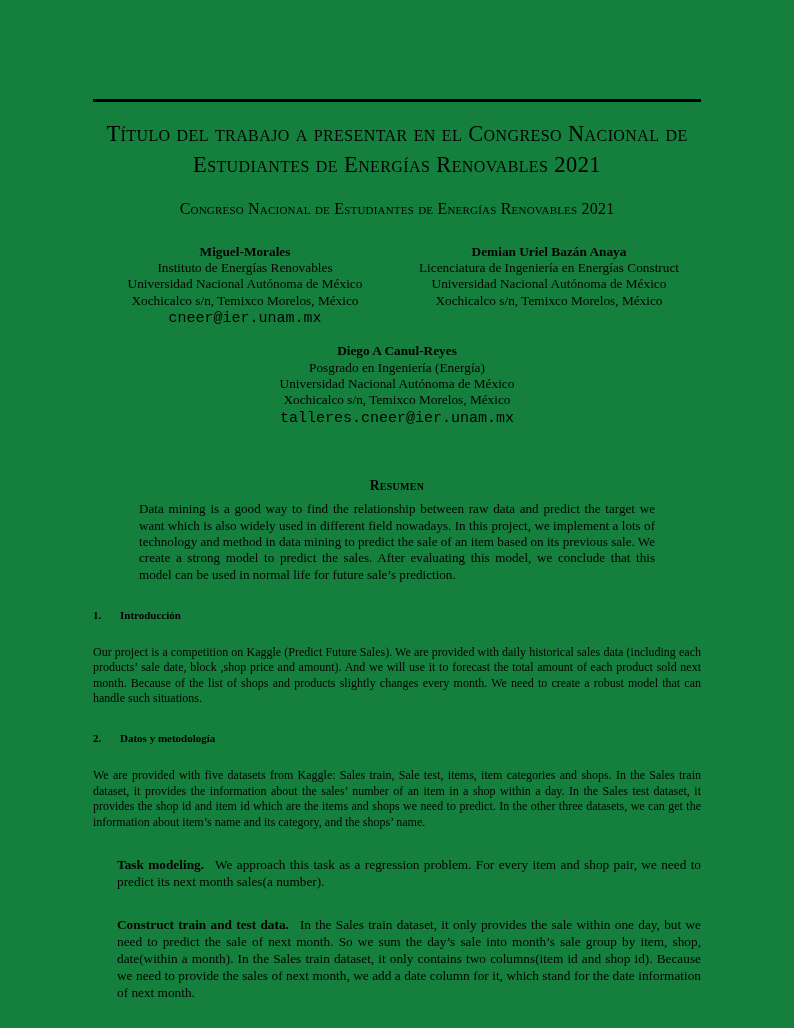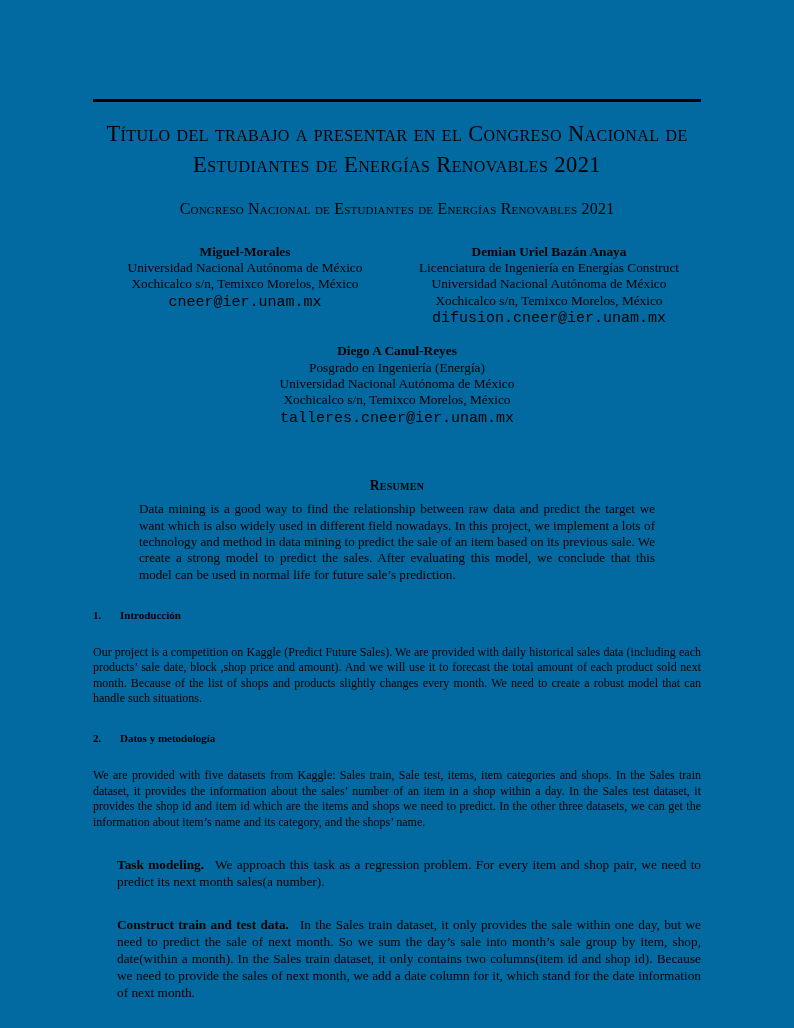--- a/index.html
+++ b/index.html
@@ -6,21 +6,21 @@
     margin: 0;
     padding: 0;
     background: #ffffff;
   }
   .page {
     position: relative;
     width: 794px;
     height: 1028px;
     margin: 0 auto;
     box-sizing: border-box;
-    background: #0369a1;
+    background: #15803d;
     color: #000000;
     font-family: "Liberation Serif", serif;
     padding: 0 93px;
     overflow: hidden;
   }
   .top-rule {
     margin-top: 99px;
     height: 2.5px;
     background: #000000;
     width: 100%;
@@ -118,30 +118,30 @@
 
   <div class="top-rule"></div>
 
   <div class="paper-title">Título del trabajo a presentar en el Congreso Nacional de Estudiantes de Energías Renovables 2021</div>
 
   <div class="conference-line">Congreso Nacional de Estudiantes de Energías Renovables 2021</div>
 
   <div class="authors-row">
     <div class="author-block">
       <span class="author-name">Miguel-Morales</span>
+      <span class="author-line">Instituto de Energías Renovables</span>
       <span class="author-line">Universidad Nacional Autónoma de México</span>
       <span class="author-line">Xochicalco s/n, Temixco Morelos, México</span>
       <span class="author-email">cneer@ier.unam.mx</span>
     </div>
     <div class="author-block">
       <span class="author-name">Demian Uriel Bazán Anaya</span>
       <span class="author-line">Licenciatura de Ingeniería en Energías Construct</span>
       <span class="author-line">Universidad Nacional Autónoma de México</span>
       <span class="author-line">Xochicalco s/n, Temixco Morelos, México</span>
-      <span class="author-email">difusion.cneer@ier.unam.mx</span>
     </div>
   </div>
 
   <div class="author-block centered">
     <span class="author-name">Diego A Canul-Reyes</span>
     <span class="author-line">Posgrado en Ingeniería (Energía)</span>
     <span class="author-line">Universidad Nacional Autónoma de México</span>
     <span class="author-line">Xochicalco s/n, Temixco Morelos, México</span>
     <span class="author-email">talleres.cneer@ier.unam.mx</span>
   </div>

